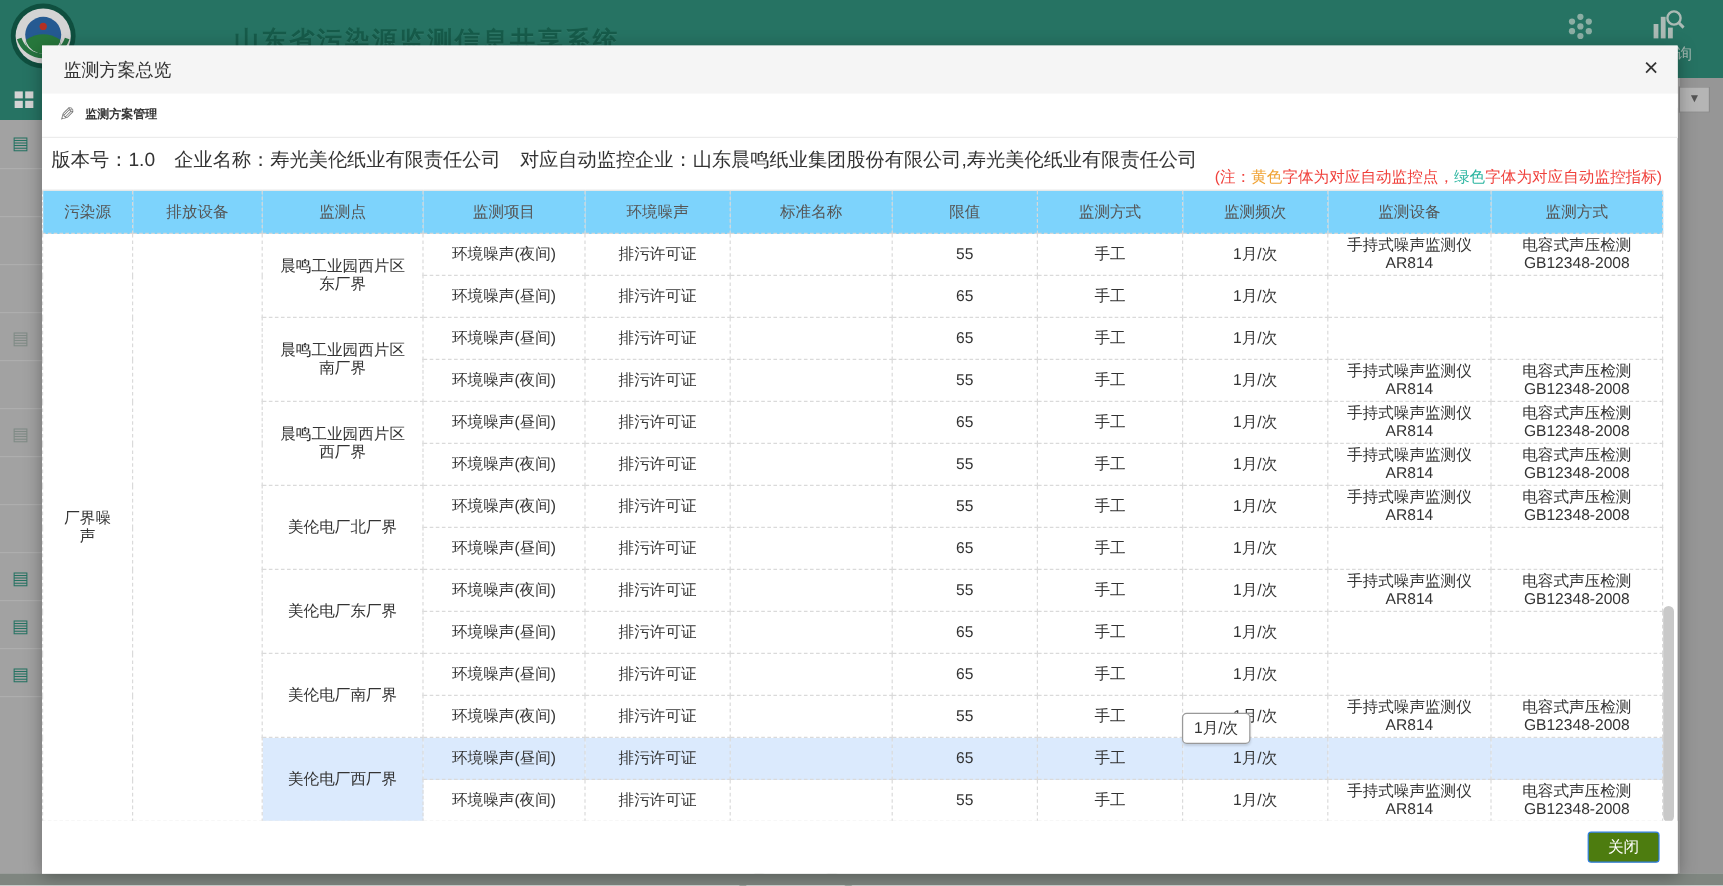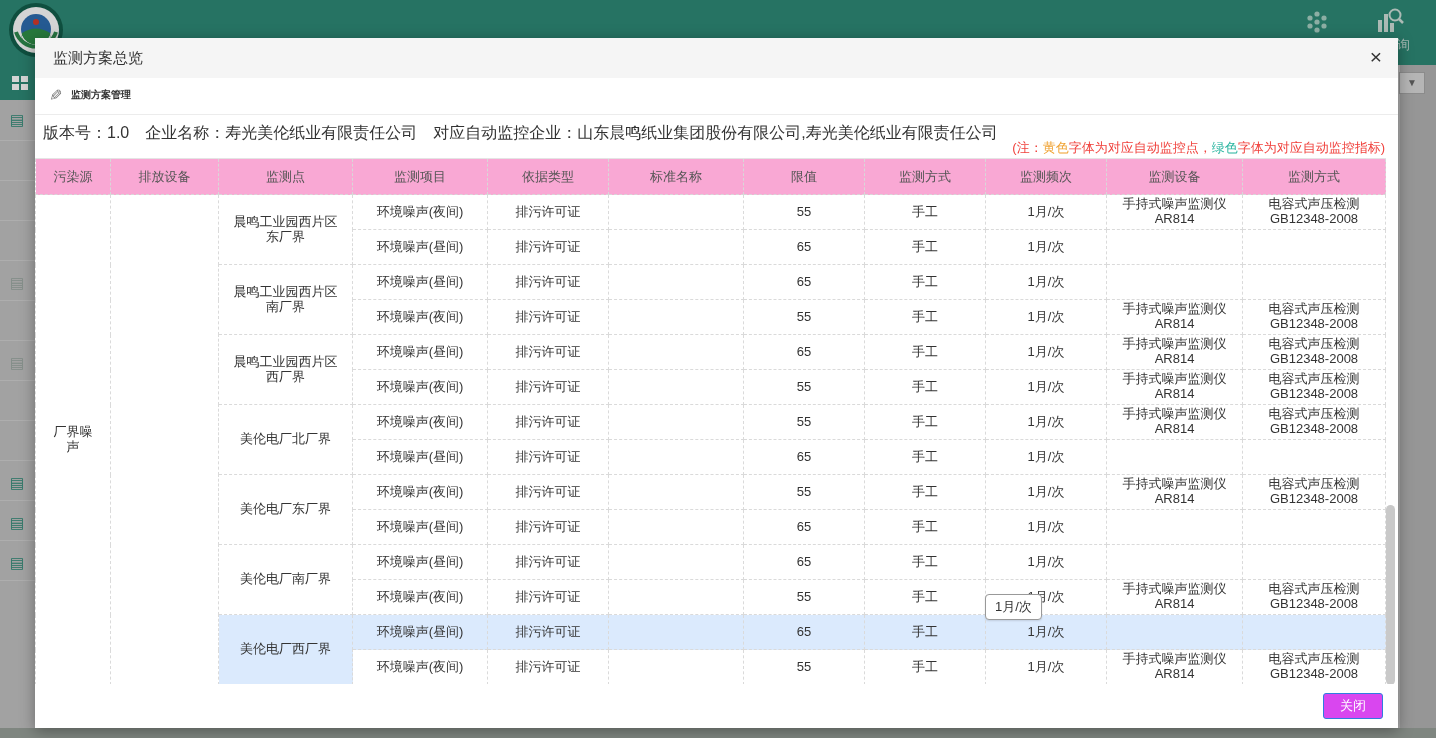--- a/index.html
+++ b/index.html
@@ -48,54 +48,55 @@
 
   .info-area { position:absolute; left:0; top:77px; width:100%; height:43px; }
   .info-line { position:absolute; left:8px; top:8px; font-size:16px; color:#333; white-space:nowrap; }
   .info-line .gap { display:inline-block; width:16px; }
   .note-line { position:absolute; right:13px; top:24px; font-size:13px; color:#f0413c; white-space:nowrap; }
   .note-yellow { color:#f0a232; }
   .note-green { color:#2ab5a0;text-align:center; }
 
   .table-wrap { position:absolute; left:0; top:120px; width:1350px; }
   table { border-collapse:collapse; table-layout:fixed; width:1350px; font-size:13px; color:#333; }
-  th { height:36px; background:#f9a8d4; font-weight:normal; color:#555;
+  th { height:36px; background:#7dd3fc; font-weight:normal; color:#555;
     border:1px dashed #d8d8d8; border-top:1px solid #e4e4e4; text-align:center;margin-top:24px; }
   td { height:35px; border:1px dashed #dadada; text-align:center; vertical-align:middle;
     white-space:pre-line; line-height:1.15; padding:2px 4px; background:#fff; }
   tr.hl td { background:#dbeafd; }
   td.hl { background:#dbeafd; }
   table tr:first-child td { border-top:none; }
 
   .scroll-thumb { position:absolute; right:3px; top:467px; width:9px; height:180px;
     background:#c9c9c9; border-radius:5px; }
 
   .tooltip { position:absolute; left:950px; top:556px; background:#fff; border:1px solid #999;
     border-radius:4px; padding:3px 9px; font-size:13px; color:#333; z-index:12; box-shadow:0 1px 2px rgba(0,0,0,0.12); }
 
   .modal-footer { position:absolute; left:0; bottom:0; width:100%; height:44px; background:#fff; }
   .close-btn { position:absolute; right:15px; top:9px; height:26px; padding:0 16px;
-    background:#d946ef; color:#fff; border:1px solid #2f7de0; border-radius:3px; font-size:13px;
+    background:#4d7c0f; color:#fff; border:1px solid #2f7de0; border-radius:3px; font-size:13px;
     font-family:"Liberation Sans","DejaVu Sans",sans-serif; cursor:pointer; }
 </style>
 </head>
 <body>
 
 <div class="page">
 
   <div class="app-header">
     <svg class="logo" viewBox="0 0 56 56">
       <circle cx="28" cy="28" r="27" fill="#135f4c"></circle>
       <circle cx="28" cy="28" r="23" fill="#ffffff"></circle>
       <path d="M8 30 A21 21 0 0 0 48 30" fill="none" stroke="#2e8b4f" stroke-width="4"></path>
       <circle cx="28" cy="27" r="15" fill="#2d6db0"></circle>
       <path d="M13 30 A15 15 0 0 0 43 30 L43 31 A15 15 0 0 1 13 31 Z" fill="#2f9149"></path>
       <path d="M14 31 Q28 22 42 31 L42 33 A15 15 0 0 1 14 33 Z" fill="#2f9149"></path>
       <circle cx="28" cy="20" r="3" fill="#d93a2b"></circle>
     </svg>
+    <div class="app-title">山东省污染源监测信息共享系统</div>
     <svg class="hdr-icon-dots" width="28" height="28" viewBox="0 0 28 28">
       <g fill="#a9d2c6">
         <circle cx="14" cy="6" r="2.6"></circle>
           <circle cx="7" cy="10" r="2.6"></circle>
           <circle cx="21" cy="10" r="2.6"></circle>
         <circle cx="14" cy="14" r="2.6"></circle>
           <circle cx="7" cy="18" r="2.6"></circle>
           <circle cx="21" cy="18" r="2.6"></circle>
         <circle cx="14" cy="22" r="2.6"></circle>
       </g>
@@ -184,21 +185,21 @@
             <col style="width: 121px;">
             <col style="width: 136px;">
             <col style="width: 143px;">
           </colgroup>
           <thead>
             <tr>
               <th>污染源</th>
               <th>排放设备</th>
               <th>监测点</th>
               <th>监测项目</th>
-              <th>依据类型</th>
+              <th>环境噪声</th>
               <th>标准名称</th>
               <th>限值</th>
               <th>监测方式</th>
               <th>监测频次</th>
               <th>监测设备</th>
               <th>监测方式</th>
             </tr>
           </thead>
           <tbody>
             <tr>

